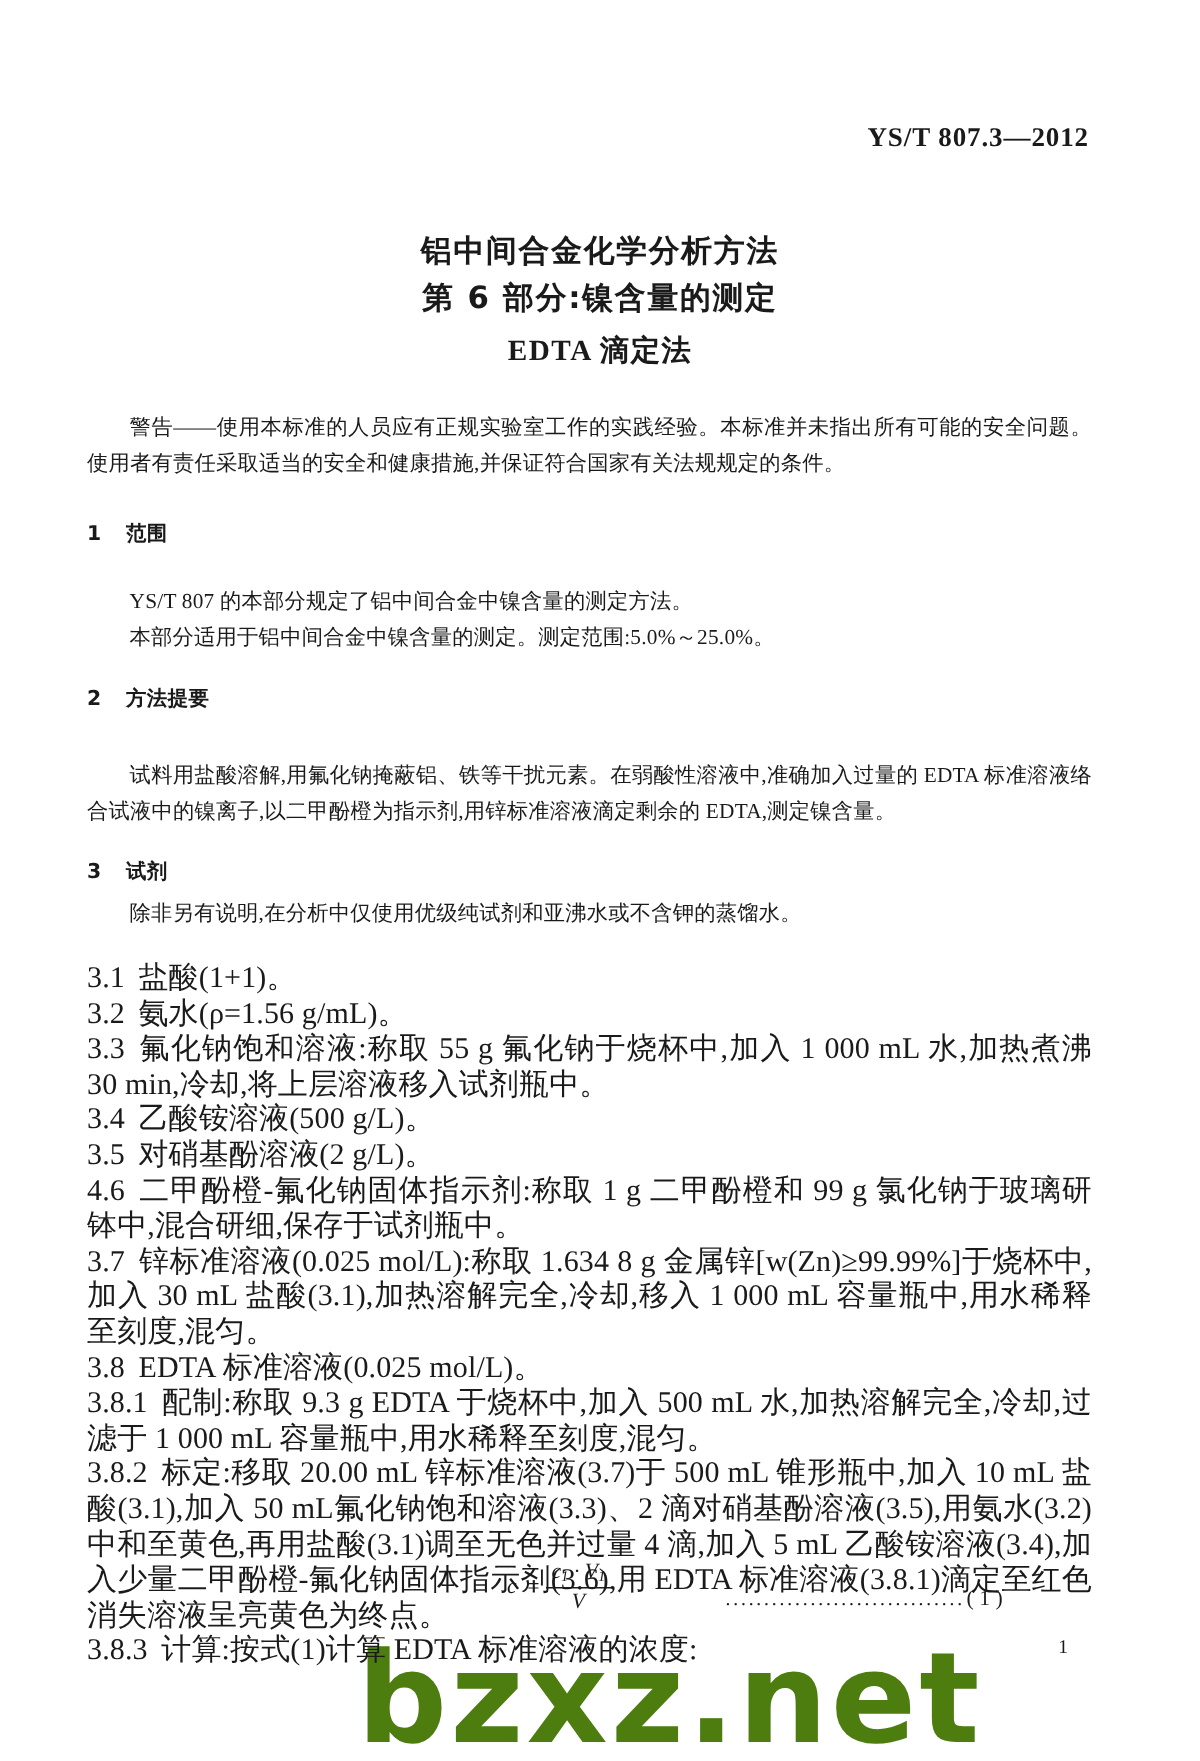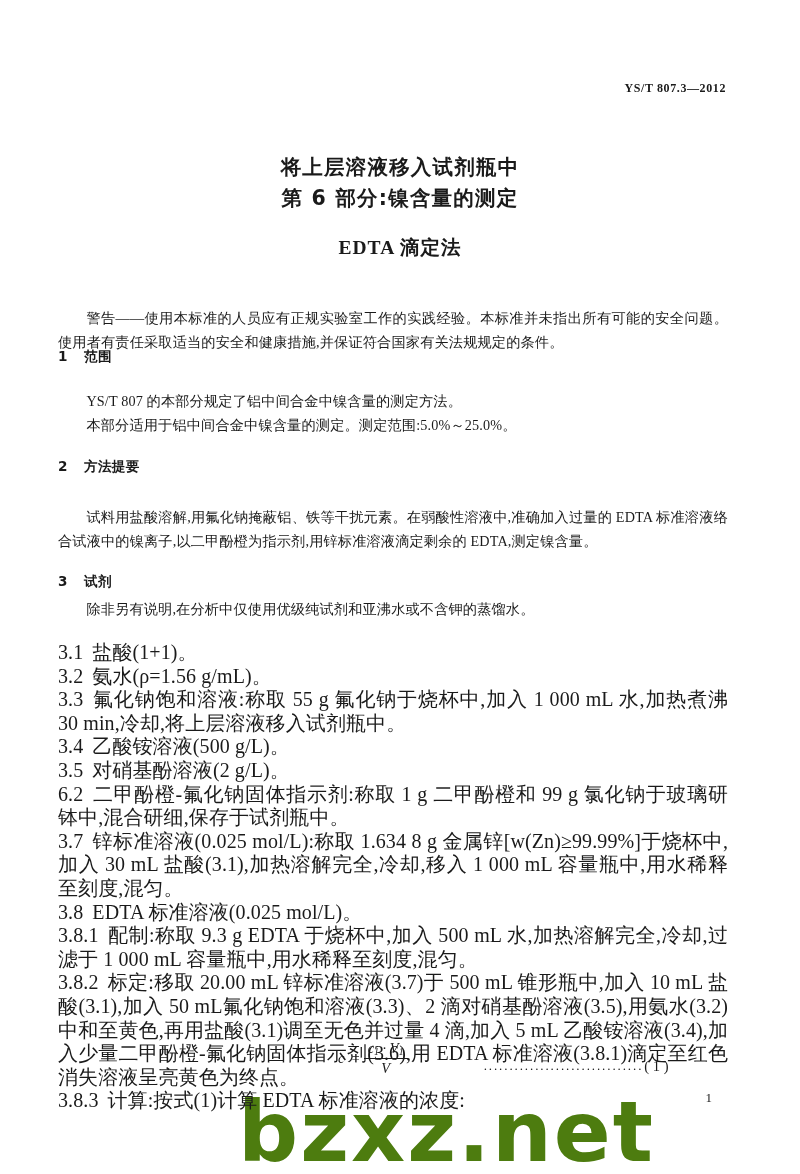--- a/index.html
+++ b/index.html
@@ -43,21 +43,21 @@
     z-index: 0;
   }
 
   
   .doc-header {
     position: absolute;
     right: 74px;
     top: 81px;
     font-family: "Liberation Serif", serif;
     font-weight: 700;
-    font-size: 12px;
+    font-size: 18px;
     letter-spacing: 0.6px;
     z-index: 3;
   }
 
   
   .title-block {
     position: absolute;
     left: 0;
     right: 0;
     top: 152px;
@@ -71,21 +71,21 @@
     font-size: 20.5px;
     line-height: 31px;
     letter-spacing: 1.2px;
   }
   .title-line3 {
     font-family: "Liberation Serif", serif;
     font-weight: 700;
     font-size: 19.5px;
     line-height: 31px;
     letter-spacing: 1px;
-    margin-top: 18px;
+    margin-top: 5px;
   }
 
   
   .col {
     position: absolute;
     left: 58px;
     width: 670px;
     z-index: 2;
   }
 
@@ -95,21 +95,20 @@
     text-align: justify;
     text-justify: inter-ideograph;
     letter-spacing: 0.15px;
   }
   .indent {
     text-indent: 2em;
   }
 
   .warning {
     top: 274px;
-    margin-top: 33px;
   }
 
   
   .sec-head {
     font-family: "DejaVu Sans", "Liberation Sans", sans-serif;
     font-weight: 700;
     font-size: 13.6px;
     line-height: 21px;
     letter-spacing: 0.3px;
   }
@@ -208,21 +207,21 @@
 </head>
 <body>
 
 <div class="page">
 
   <div class="watermark">bzxz.net</div>
 
   <div class="doc-header">YS/T 807.3—2012</div>
 
   <div class="title-block">
-    <div class="title-line1">将上层溶液移入试剂瓶中</div>
+    <div class="title-line1">铝中间合金化学分析方法</div>
     <div class="title-line2">第 6 部分:镍含量的测定</div>
     <div class="title-line3">EDTA 滴定法</div>
   </div>
 
   <div class="col warning">
     <div class="para indent">警告——使用本标准的人员应有正规实验室工作的实践经验。本标准并未指出所有可能的安全问题。使用者有责任采取适当的安全和健康措施,并保证符合国家有关法规规定的条件。</div>
   </div>
 
   <div class="col" style="top:346px;">
     <div class="sec-head">
@@ -262,21 +261,21 @@
 
     <div class="item">
       <span class="inum">3.4</span><span class="ilabel">乙酸铵溶液(500 g/L)。</span>
     </div>
 
     <div class="item">
       <span class="inum">3.5</span><span class="ilabel">对硝基酚溶液(2 g/L)。</span>
     </div>
 
     <div class="item">
-      <span class="inum">6.2</span><span class="ilabel">二甲酚橙-氟化钠固体指示剂:称取 1 g 二甲酚橙和 99 g 氯化钠于玻璃研钵中,混合研细,保存于试剂瓶中。</span>
+      <span class="inum">4.6</span><span class="ilabel">二甲酚橙-氟化钠固体指示剂:称取 1 g 二甲酚橙和 99 g 氯化钠于玻璃研钵中,混合研细,保存于试剂瓶中。</span>
     </div>
 
     <div class="item">
       <span class="inum">3.7</span><span class="ilabel">锌标准溶液(0.025 mol/L):称取 1.634 8 g 金属锌[w(Zn)≥99.99%]于烧杯中,加入 30 mL 盐酸(3.1),加热溶解完全,冷却,移入 1 000 mL 容量瓶中,用水稀释至刻度,混匀。</span>
     </div>
 
     <div class="item">
       <span class="inum">3.8</span><span class="ilabel">EDTA 标准溶液(0.025 mol/L)。</span>
     </div>
 

